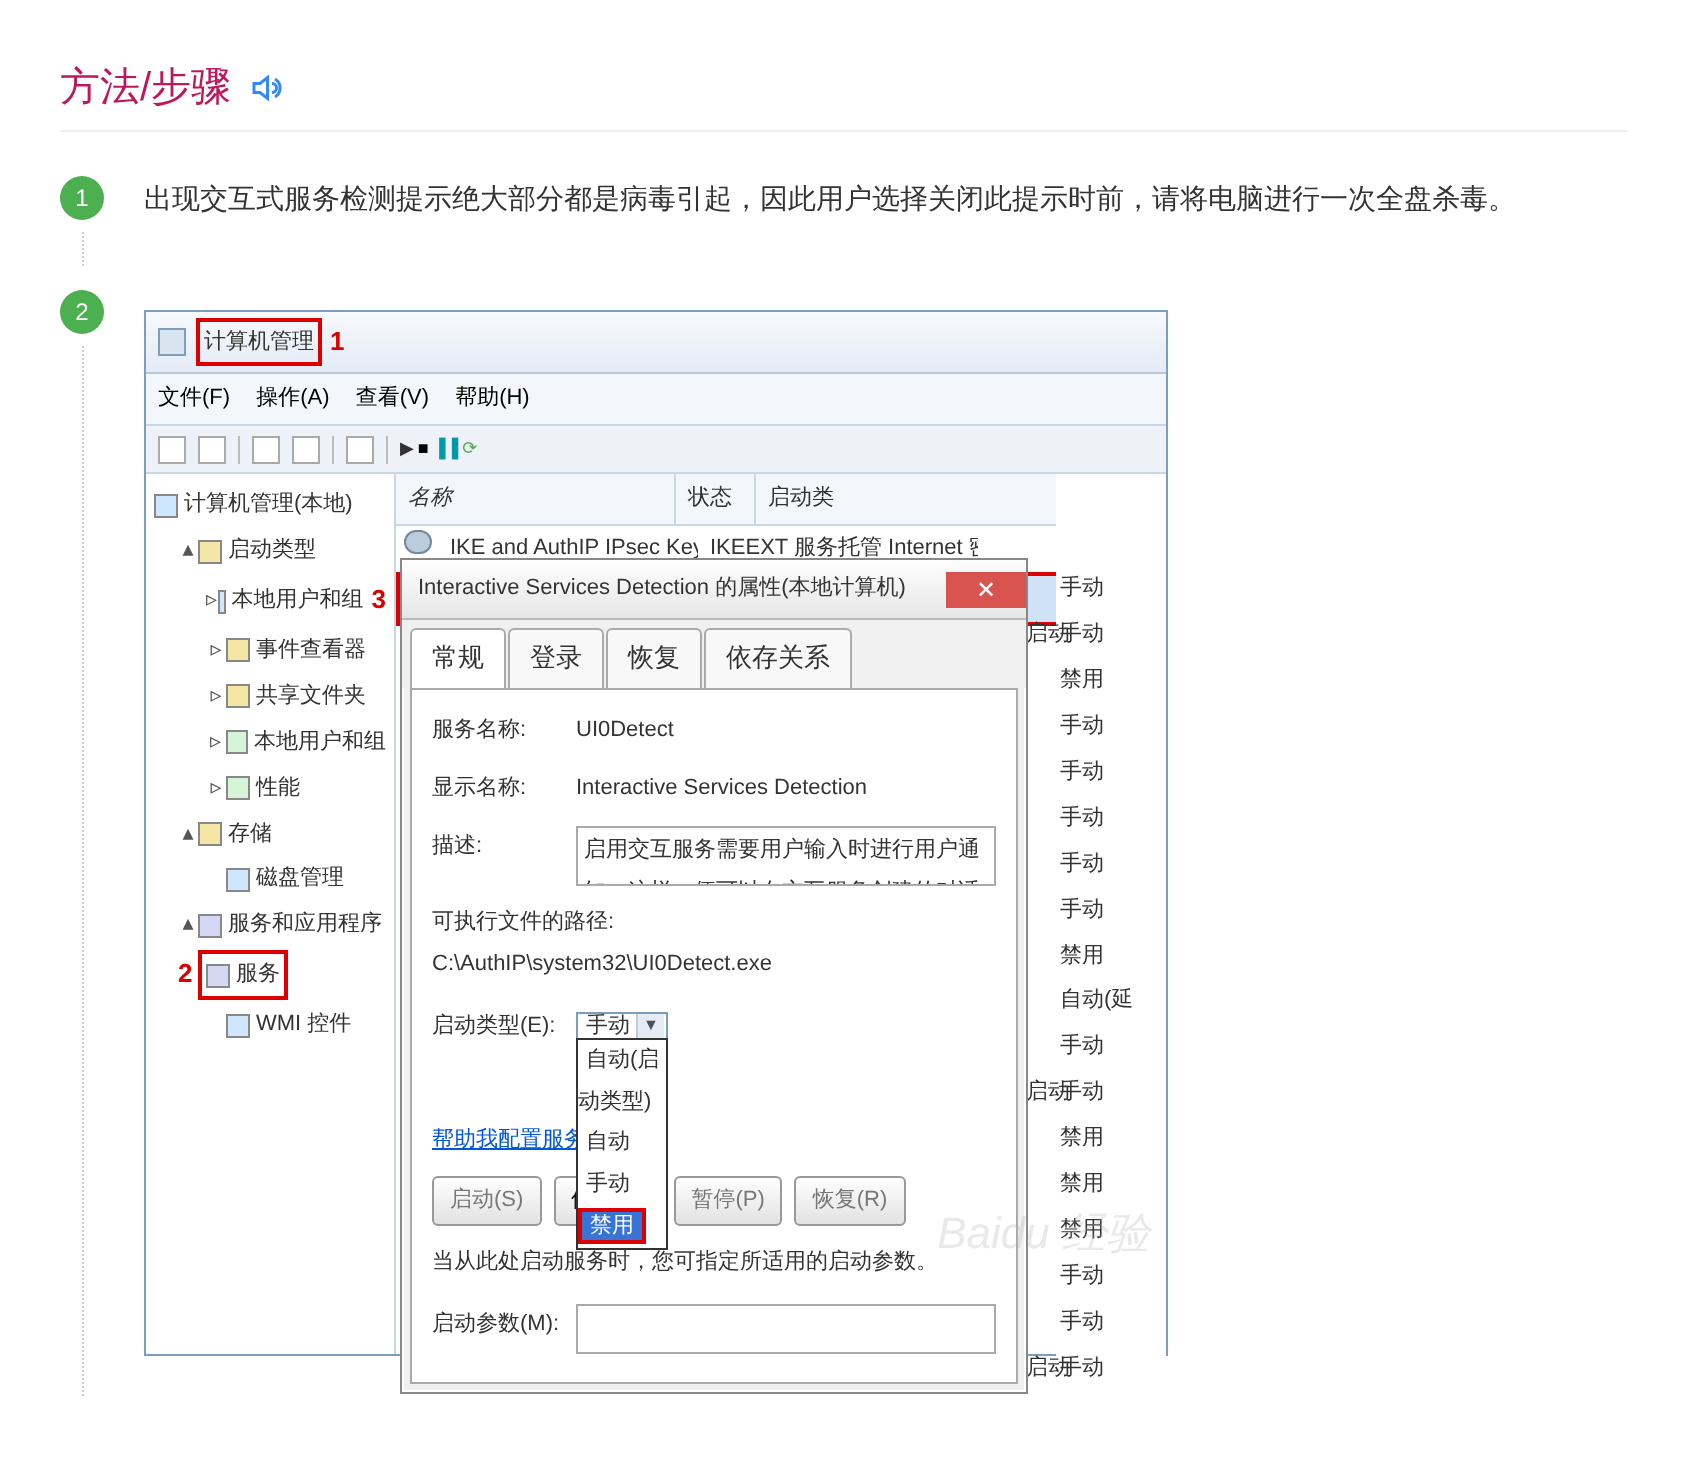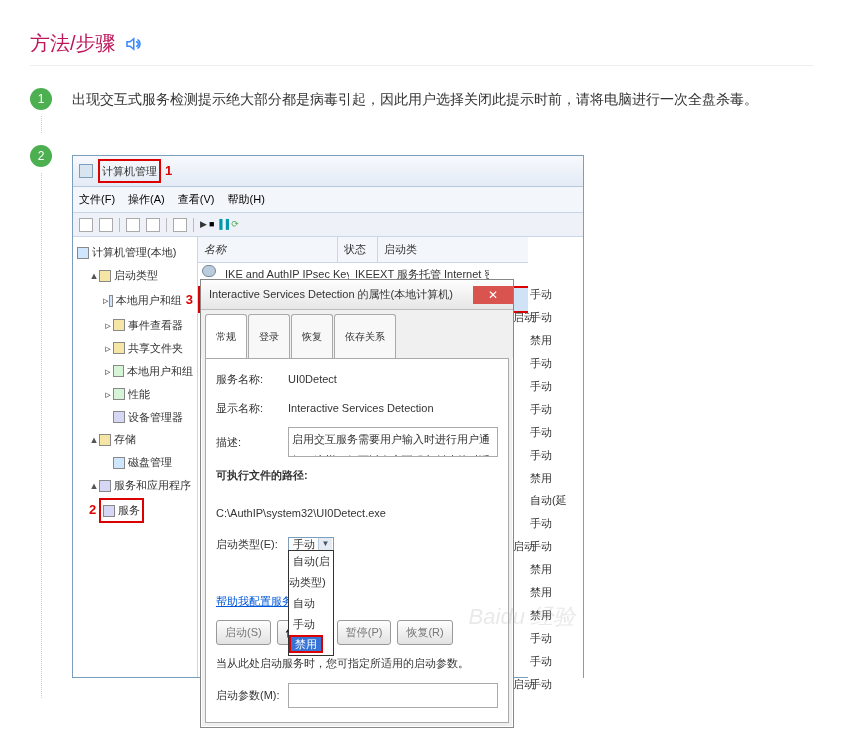--- a/index.html
+++ b/index.html
@@ -42,24 +42,24 @@
   .svc-list { font-size: 11px; }
   .svc-row { display: flex; padding: 1px 0; white-space: nowrap; }
   .svc-row.sel { background: #d0e2f5; }
   .svc-row span { padding: 0 6px; overflow: hidden; }
   .svc-icon { width: 12px; height: 12px; display: inline-block; border-radius: 6px; background: #bcd; margin: 1px 3px 0 4px; flex-shrink: 0; border: 1px solid #789; }
   
   .dlg { position: absolute; left: 2px; top: 42px; width: 314px; background: #f0f0f0; border: 1px solid #888; box-shadow: 0 0 0 1px #fff inset; font-size: 11px; z-index: 2; }
   .dlg-title { background: linear-gradient(#fefefe,#e6e6e6); display: flex; justify-content: space-between; align-items: center; padding: 4px 0 4px 8px; border-bottom: 1px solid #bbb; }
   .close-x { background: #d9534f; color: #fff; width: 40px; height: 18px; display: flex; align-items: center; justify-content: center; font-size: 12px; }
   .dlg-tabs { display: flex; background: #f0f0f0; padding: 4px 4px 0 4px; }
-  .dlg-tab { padding: 12px 10px; border: 1px solid #aaa; border-bottom: none; margin-right: 1px; font-size: 10px; background: #f8f8f8; border-radius: 3px 3px 0 0; }
+  .dlg-tab { padding: 2px 10px; border: 1px solid #aaa; border-bottom: none; margin-right: 1px; font-size: 13px; background: #f8f8f8; border-radius: 3px 3px 0 0; }
   .dlg-tab.active { background: #fff; }
   .dlg-content { background: #fff; margin: 0 4px 4px 4px; border: 1px solid #aaa; padding: 10px 10px 6px 10px; }
-  .fld { display: flex; align-items: center; margin-bottom: 8px; font-size: 11px; }
+  .fld { display: flex; align-items: flex-start; margin-bottom: 8px; font-size: 11px; }
   .fld-l { width: 72px; flex-shrink: 0; }
   .fld-v { flex: 1; }
   .txtbox { border: 1px solid #aaa; background: #fff; width: 100%; padding: 1px 3px; font-size: 11px; display: block; }
   .sel-box { border: 1px solid #7b9ebd; background: #fff; position: relative; width: 100%; font-size: 11px; }
   .sel-head { padding: 1px 18px 1px 4px; position: relative; }
   .sel-arrow { position: absolute; right: 1px; top: 1px; bottom: 1px; width: 14px; background: #e4ebf3; border-left: 1px solid #bcd; display: flex; align-items: center; justify-content: center; color: #456; font-size: 8px; }
   .sel-list { border: 1px solid #333; background: #fff; position: absolute; left: -1px; right: -1px; top: 100%; z-index: 5; }
   .sel-opt { padding: 1px 4px; }
   .sel-opt.hl { background: #3874d6; color: #fff; }
   .lnk { color: #0057d8; text-decoration: underline; font-size: 11px; }
@@ -158,25 +158,20 @@
               <div class="tree-item indent2">
                   <span class="tri">▹</span>
                   <span class="ico green"></span>
                   <span>本地用户和组</span>
                 </div>
               <div class="tree-item indent2">
                   <span class="tri">▹</span>
                   <span class="ico green"></span>
                   <span>性能</span>
                 </div>
-              <div class="tree-item indent2">
-                  <span class="tri"> </span>
-                  <span class="ico gear"></span>
-                  <span>设备管理器</span>
-                </div>
               <div class="tree-item indent1">
                   <span class="tri">▴</span>
                   <span class="ico"></span>
                   <span>存储</span>
                 </div>
               <div class="tree-item indent2">
                   <span class="tri"> </span>
                   <span class="ico blue"></span>
                   <span>磁盘管理</span>
                 </div>
@@ -184,20 +179,25 @@
                   <span class="tri">▴</span>
                   <span class="ico gear"></span>
                   <span>服务和应用程序</span>
                 </div>
               <div class="tree-item indent1">
                   <span class="red-num" style="width:10px;">2</span>
                   <span class="red-lbl" style="display:inline-flex;align-items:center;">
                     <span class="ico gear"></span>
                     <span>服务</span>
                   </span>
+                </div>
+              <div class="tree-item indent2">
+                  <span class="tri"> </span>
+                  <span class="ico blue"></span>
+                  <span>WMI 控件</span>
                 </div>
             </div>
 
             <div class="win-right">
               <div class="svc-header">
                 <span class="svc-h" style="width:140px;font-style:italic;">名称</span>
                 <span class="svc-h" style="width:40px;">状态</span>
                 <span class="svc-h" style="flex:1;">启动类</span>
               </div>
               <div class="svc-list">
@@ -296,21 +296,21 @@
                   <div class="fld">
                       <span class="fld-l">显示名称:</span>
                       <span class="fld-v">Interactive Services Detection</span>
                     </div>
                   <div class="fld">
                       <span class="fld-l">描述:</span>
                       <span class="fld-v">
                         <span class="txtbox" style="height:30px;overflow:hidden;">启用交互服务需要用户输入时进行用户通知，这样，便可以在交互服务创建的对话框出现时</span>
                       </span>
                     </div>
-                  <div style="margin-bottom:17px;font-weight:bold;">可执行文件的路径:</div>
+                  <div style="margin-bottom:0;">可执行文件的路径:</div>
                   <div style="margin-bottom:10px;">C:\AuthIP\system32\UI0Detect.exe</div>
                   <div class="fld">
                     <span class="fld-l">启动类型(E):</span>
                     <span class="fld-v">
                       <span class="sel-box">
                         <span class="sel-head"><span>手动</span><span class="sel-arrow">▼</span></span>
                         <span class="sel-list">
                           <span class="sel-opt">自动(启动类型)</span>
                           <span class="sel-opt">自动</span>
                           <span class="sel-opt">手动</span>

